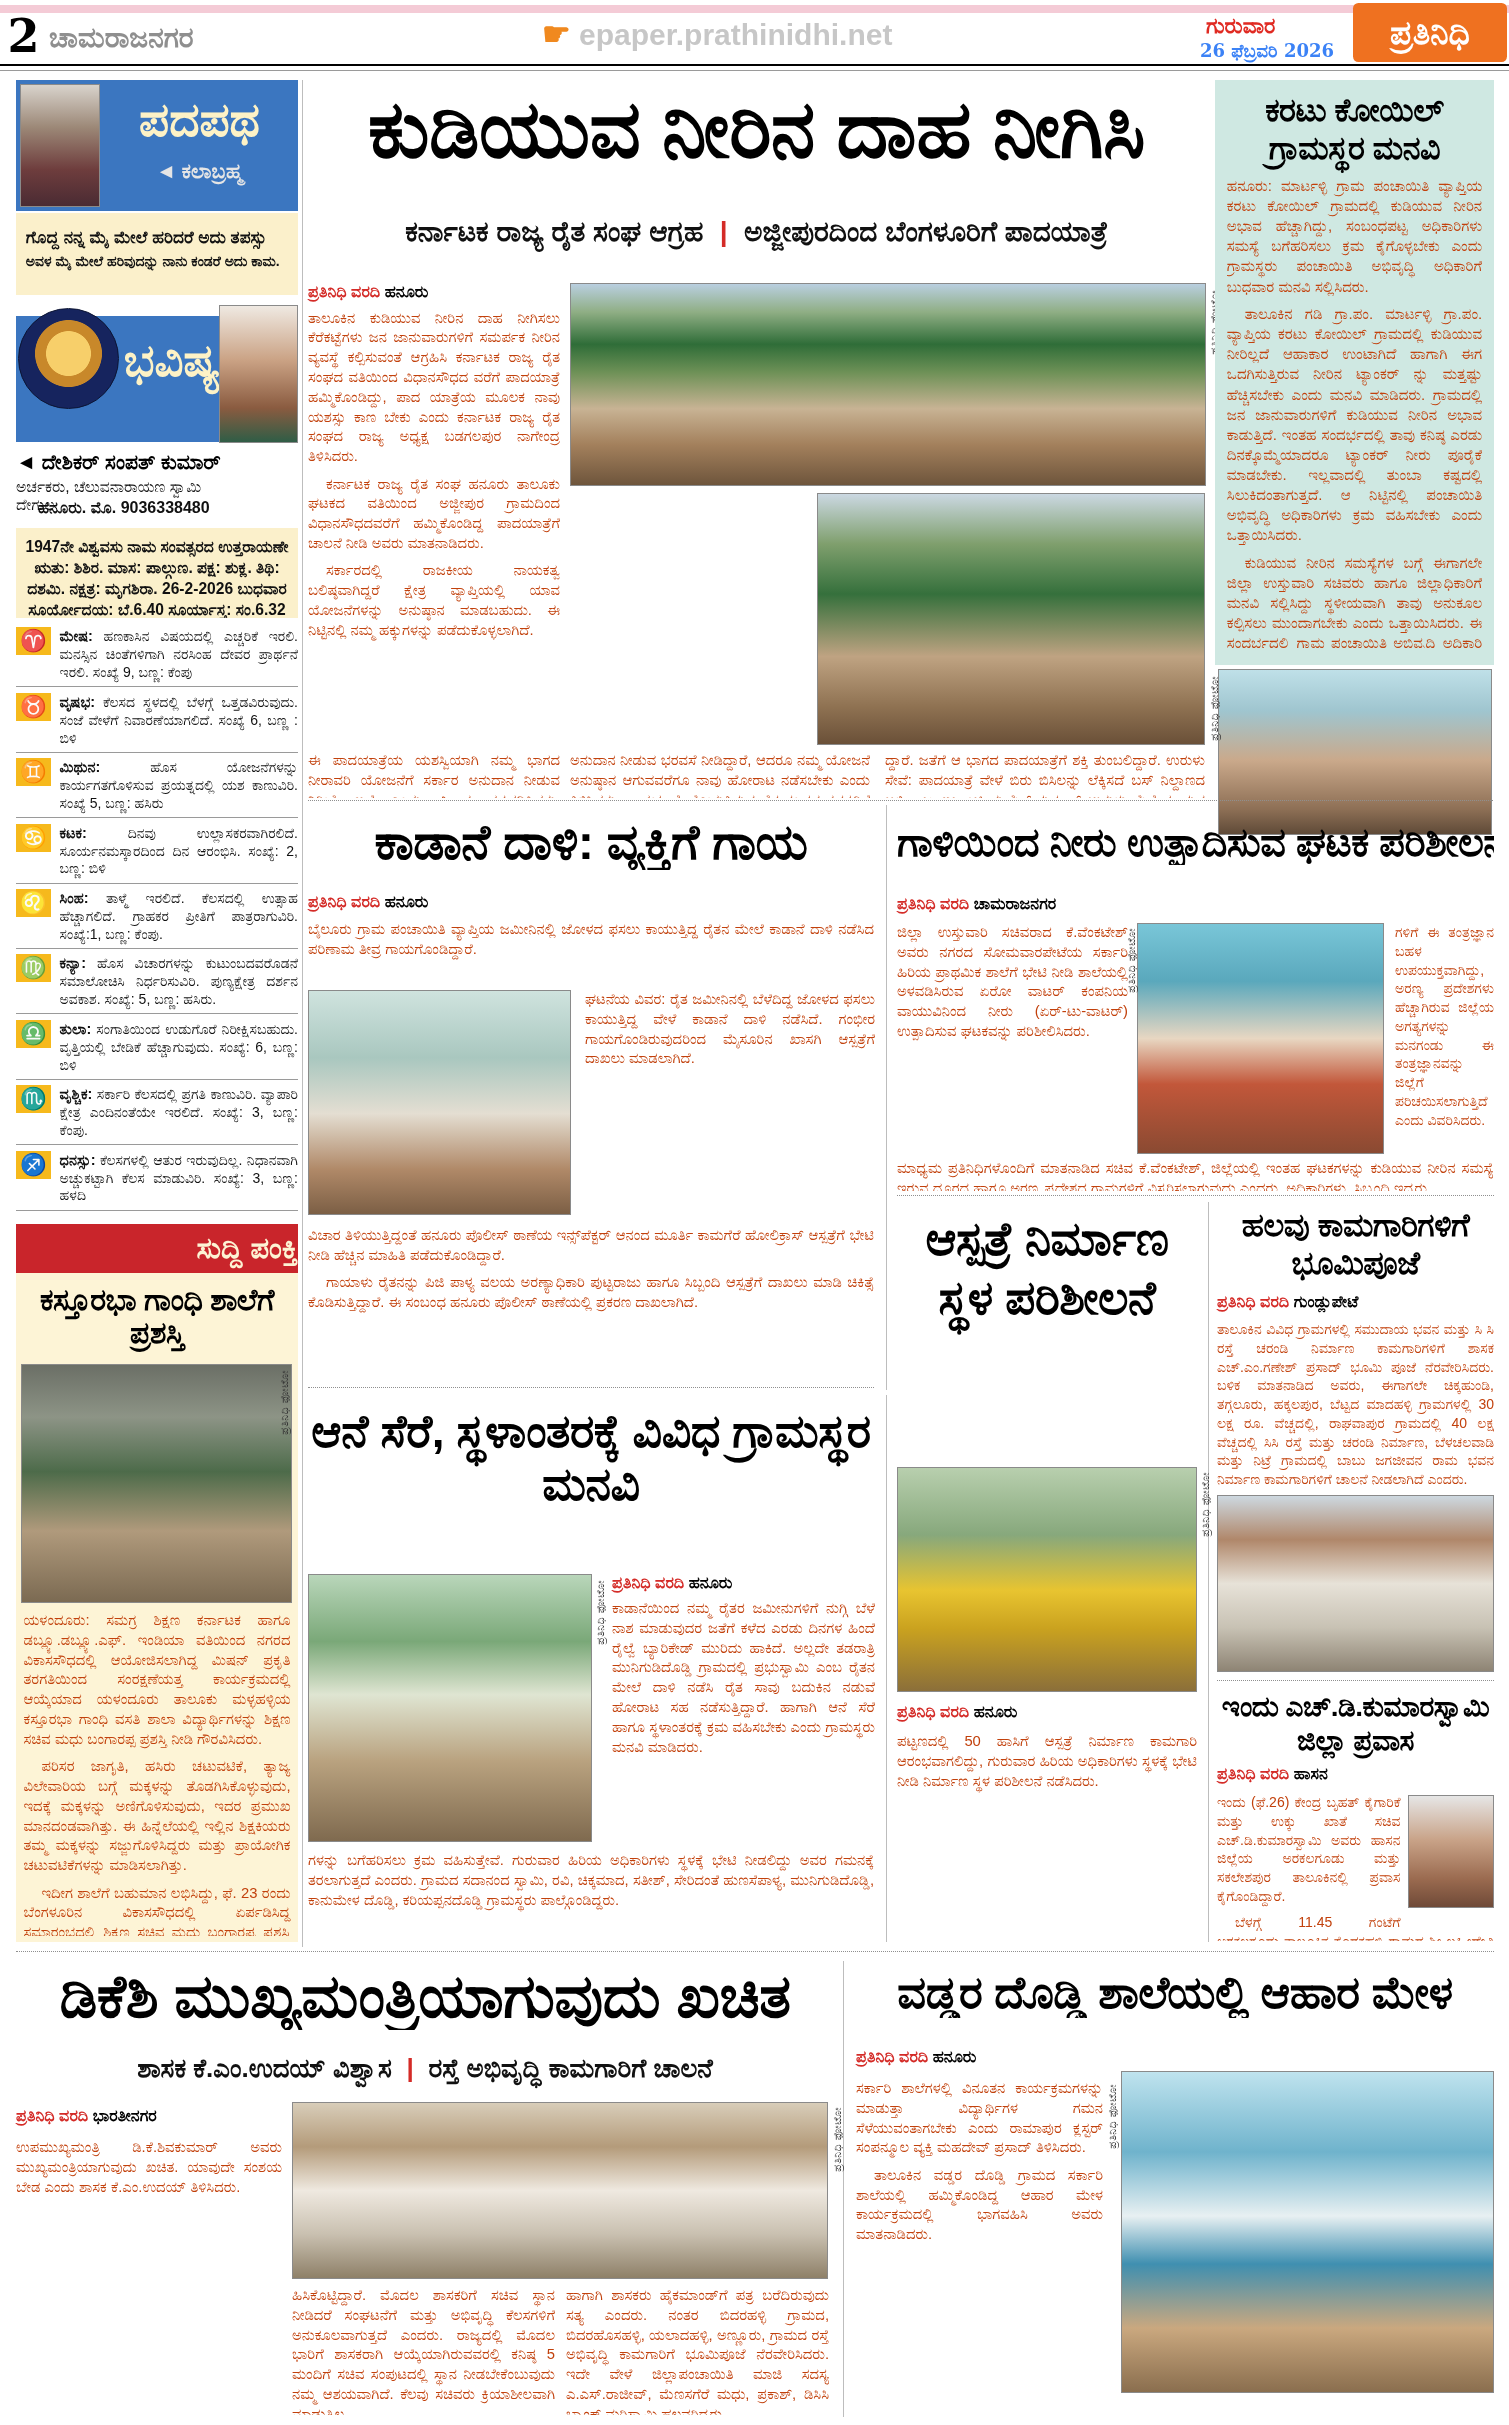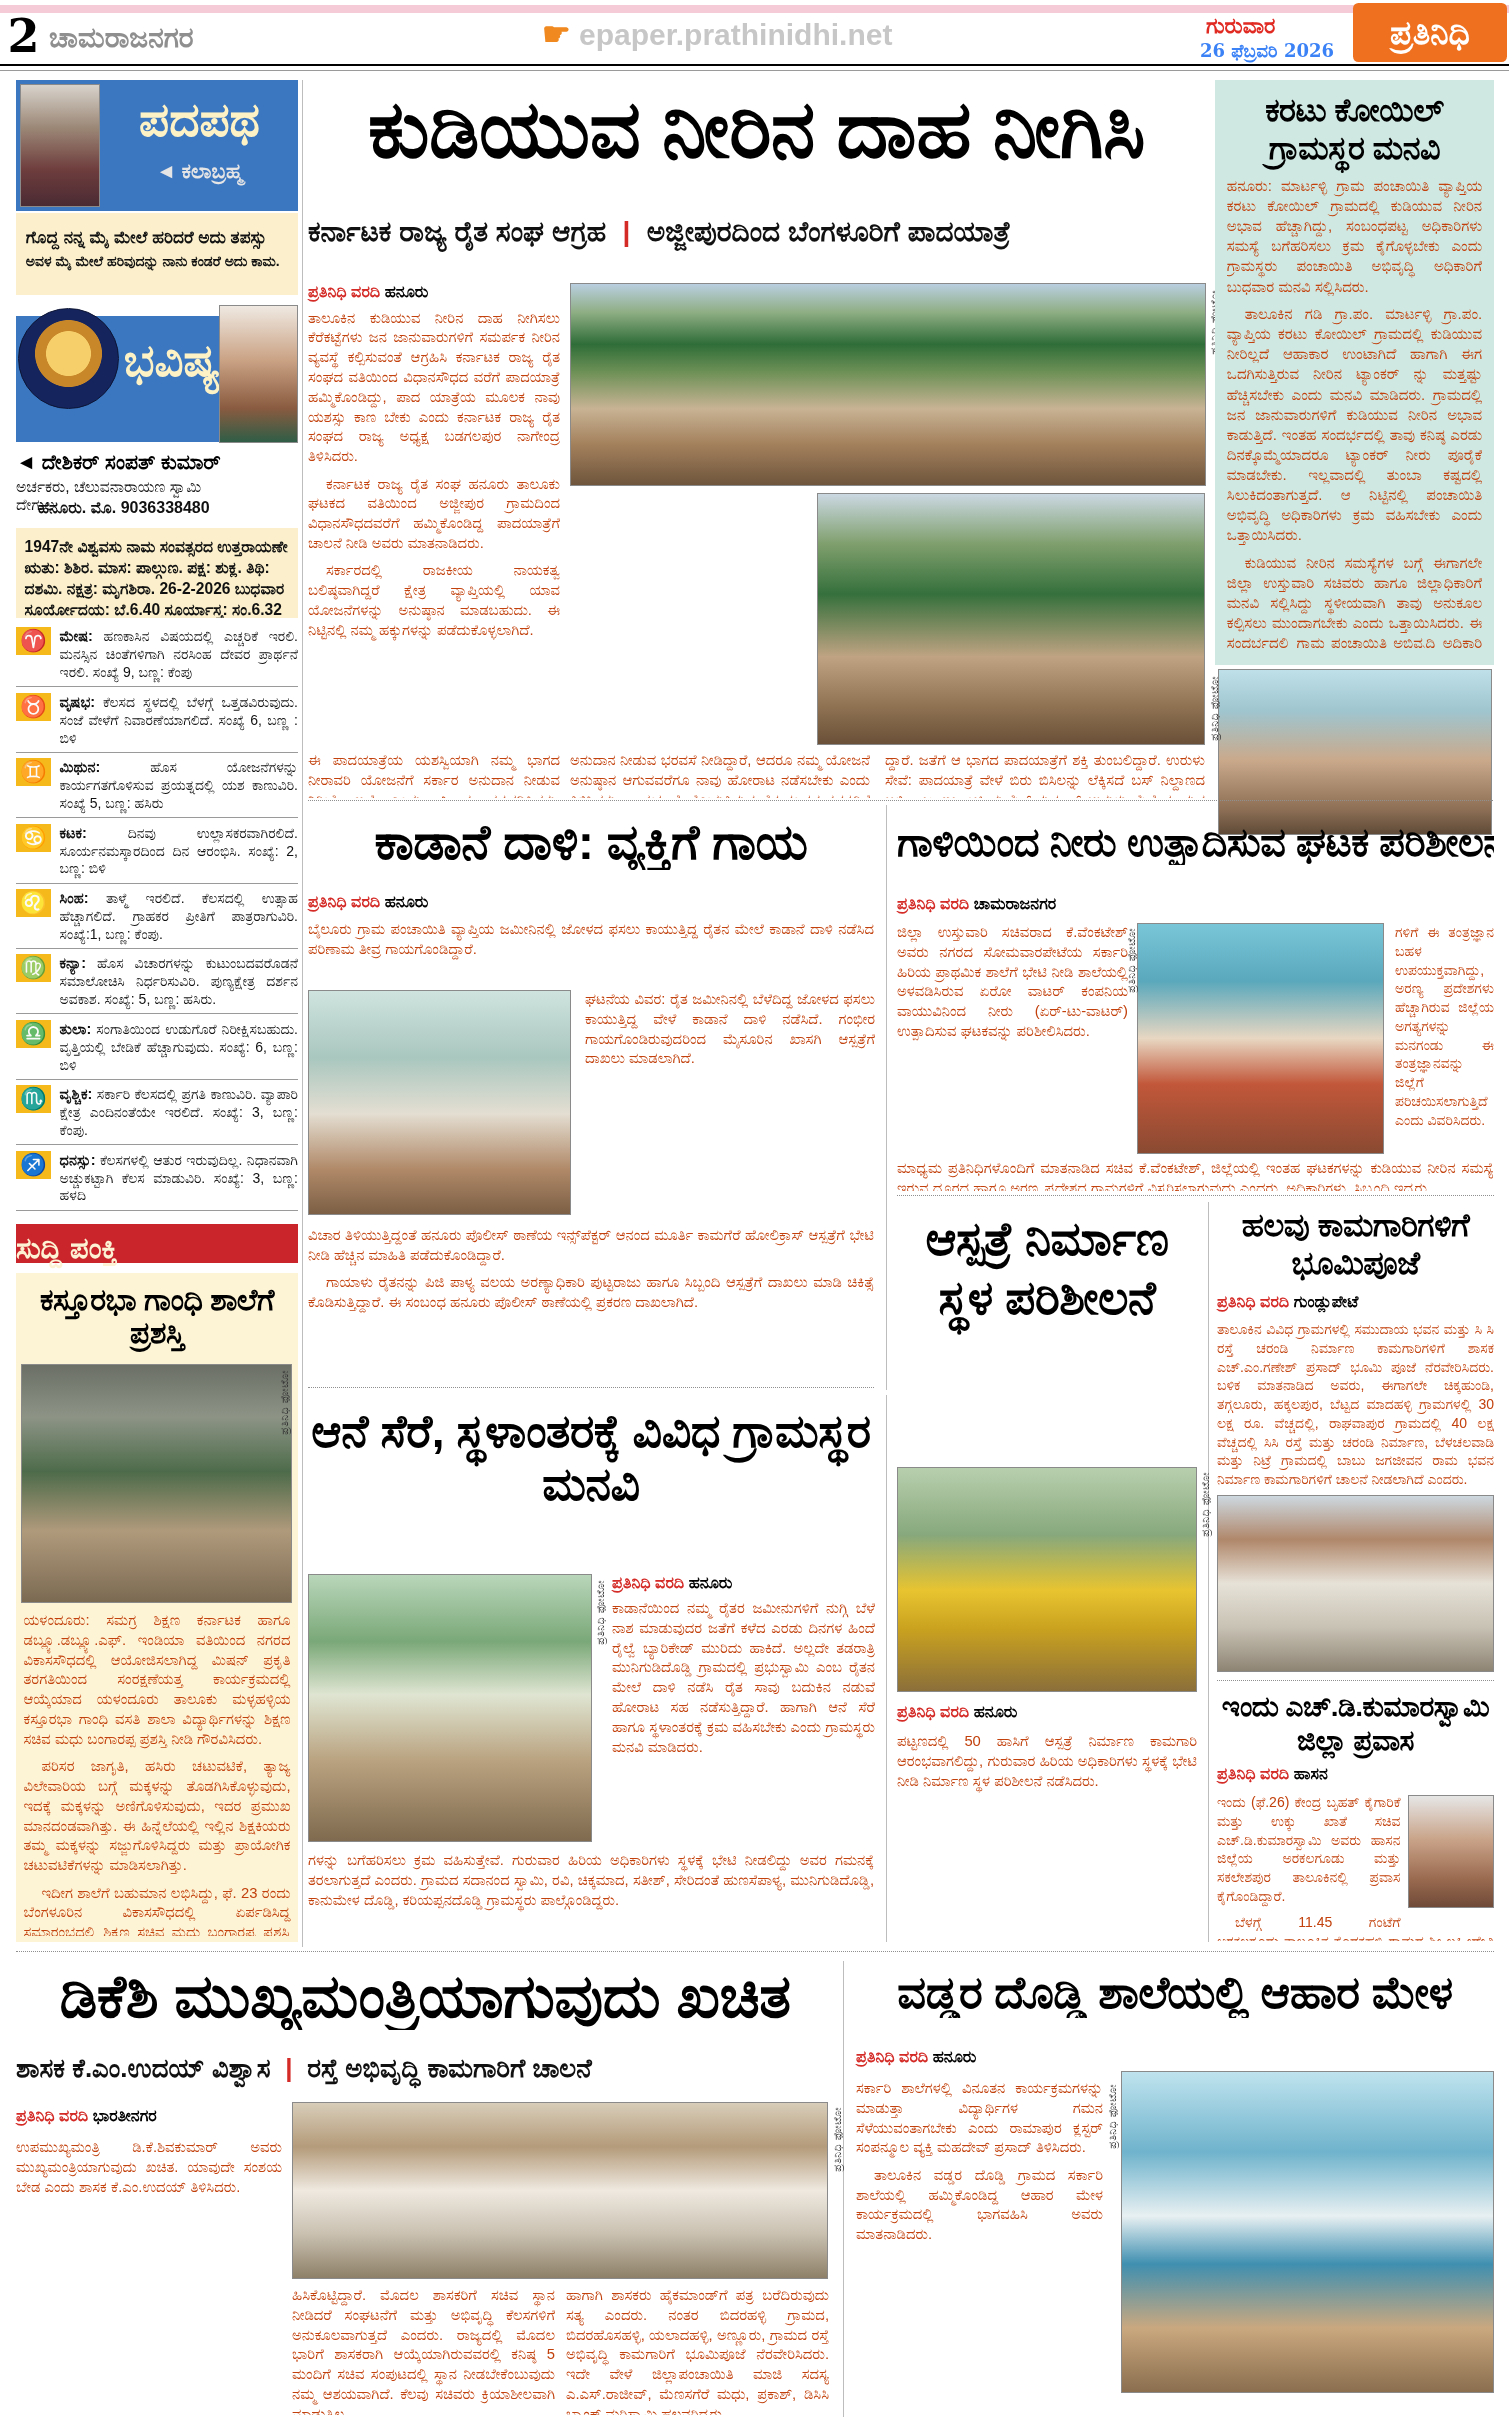--- a/index.html
+++ b/index.html
@@ -18,21 +18,21 @@
   .thin{background:#9a9a9a;height:0.5px}
   .zwrap{overflow:hidden}
   .zrow{display:flex;gap:8.6px;padding:5.4px 0 4.3px 0;border-bottom:0.5px solid #9a9a9a;align-items:flex-start}
   .zicon{width:35px;height:28px;background:#f6b91c;color:#151515;font-size:21.5px;line-height:28px;text-align:center;flex:0 0 auto}
   .zt{font-size:14px;line-height:1.28;text-align:justify}
   .zt b{font-size:14.5px}
   .crm{background:#fbf0cb}
   .blue{background:#3b76c0}
   .teal{background:#cfe8e2}
   .graybox{background:#ccd1da}
-  .center{}
+  .center{text-align:center}
   .nowrap{white-space:nowrap}
 </style>
 </head>
 <body>
 
 <div id="page">
 
   <div class="abs" style="left:0;top:10;width:1510px;height:7.5px;background:#f4cbd6;top:5.4px"></div>
   <div class="abs" style="left:7.5px;top:13px;font-family:'DejaVu Serif',serif;font-size:46px;font-weight:bold;color:#000;line-height:1">2</div>
   <div class="abs" style="left:49px;top:21.5px;font-size:28px;font-weight:bold;color:#8f8f8f">ಚಾಮರಾಜನಗರ</div>
@@ -105,21 +105,21 @@
         <div class="zicon">♐</div>
         <div class="zt"><b>ಧನಸ್ಸು:</b> <span>ಕೆಲಸಗಳಲ್ಲಿ ಆತುರ ಇರುವುದಿಲ್ಲ. ನಿಧಾನವಾಗಿ ಅಚ್ಚುಕಟ್ಟಾಗಿ ಕೆಲಸ ಮಾಡುವಿರಿ. ಸಂಖ್ಯೆ: 3, ಬಣ್ಣ: ಹಳದಿ</span></div>
       </div>
     <div class="zrow">
         <div class="zicon">♑</div>
         <div class="zt"><b>ಮಕರ:</b> <span>ಪಾಲುದಾರಿಕೆ ವ್ಯಾಪಾರ ಹಾಗೂ ಹಳೆಯ ಹೂಡಿಕೆಗಳಿಂದ ಲಾಭ ಕಾಣುವಿರಿ. ಸಂಖ್ಯೆ: 6, ಬಣ್ಣ: ಬಿಳಿ.</span></div>
       </div>
 
   </div>
 
-  <div class="abs" style="left:16px;top:1224px;width:282px;height:39px;background:#c9252b;color:#fdf3d4;font-size:29px;font-weight:bold;text-align:left;line-height:49px">ಸುದ್ದಿ ಪಂಕ್ತಿ</div>
+  <div class="abs" style="left:16px;top:1224px;width:282px;height:49px;background:#c9252b;color:#fdf3d4;font-size:29px;font-weight:bold;text-align:right;line-height:49px">ಸುದ್ದಿ ಪಂಕ್ತಿ</div>
   <div class="abs" style="left:16px;top:1273px;width:282px;height:669px;background:#fdf4d6">
     <div class="hl" style="font-size:30px;padding:9.7px 16px 5.4px 16px">ಕಸ್ತೂರಭಾ ಗಾಂಧಿ ಶಾಲೆಗೆ ಪ್ರಶಸ್ತಿ</div>
     <div class="abs ph" style="left:5.4px;top:91px;width:271px;height:239px;background:linear-gradient(180deg,#6b6f66 0%,#8d9486 22%,#4d6b4a 45%,#b09a7c 70%,#7b6a52 100%)"></div>
     <div class="abs vcred" style="left:262px;top:97px">ಪ್ರತಿನಿಧಿ ಫೋಟೋ</div>
     <div class="body abs" style="left:7.5px;top:338px;width:267px;height:325px">
       <p class="noind">ಯಳಂದೂರು: ಸಮಗ್ರ ಶಿಕ್ಷಣ ಕರ್ನಾಟಕ ಹಾಗೂ ಡಬ್ಲ್ಯೂ.ಡಬ್ಲ್ಯೂ.ಎಫ್. ಇಂಡಿಯಾ ವತಿಯಿಂದ ನಗರದ ವಿಕಾಸಸೌಧದಲ್ಲಿ ಆಯೋಜಿಸಲಾಗಿದ್ದ ಮಿಷನ್ ಪ್ರಕೃತಿ ತರಗತಿಯಿಂದ ಸಂರಕ್ಷಣೆಯತ್ತ ಕಾರ್ಯಕ್ರಮದಲ್ಲಿ ಆಯ್ಕೆಯಾದ ಯಳಂದೂರು ತಾಲೂಕು ಮಳ್ಳಹಳ್ಳಿಯ ಕಸ್ತೂರಭಾ ಗಾಂಧಿ ವಸತಿ ಶಾಲಾ ವಿದ್ಯಾರ್ಥಿಗಳನ್ನು ಶಿಕ್ಷಣ ಸಚಿವ ಮಧು ಬಂಗಾರಪ್ಪ ಪ್ರಶಸ್ತಿ ನೀಡಿ ಗೌರವಿಸಿದರು.</p>
       <p>ಪರಿಸರ ಜಾಗೃತಿ, ಹಸಿರು ಚಟುವಟಿಕೆ, ತ್ಯಾಜ್ಯ ವಿಲೇವಾರಿಯ ಬಗ್ಗೆ ಮಕ್ಕಳನ್ನು ತೊಡಗಿಸಿಕೊಳ್ಳುವುದು, ಇದಕ್ಕೆ ಮಕ್ಕಳನ್ನು ಅಣಿಗೊಳಿಸುವುದು, ಇದರ ಪ್ರಮುಖ ಮಾನದಂಡವಾಗಿತ್ತು. ಈ ಹಿನ್ನೆಲೆಯಲ್ಲಿ ಇಲ್ಲಿನ ಶಿಕ್ಷಕಿಯರು ತಮ್ಮ ಮಕ್ಕಳನ್ನು ಸಜ್ಜುಗೊಳಿಸಿದ್ದರು ಮತ್ತು ಪ್ರಾಯೋಗಿಕ ಚಟುವಟಿಕೆಗಳನ್ನು ಮಾಡಿಸಲಾಗಿತ್ತು.</p>
       <p>ಇದೀಗ ಶಾಲೆಗೆ ಬಹುಮಾನ ಲಭಿಸಿದ್ದು, ಫೆ. 23 ರಂದು ಬೆಂಗಳೂರಿನ ವಿಕಾಸಸೌಧದಲ್ಲಿ ಏರ್ಪಡಿಸಿದ್ದ ಸಮಾರಂಭದಲ್ಲಿ ಶಿಕ್ಷಣ ಸಚಿವ ಮಧು ಬಂಗಾರಪ್ಪ ಪ್ರಶಸ್ತಿ ನೀಡಿದ್ದಾರೆ. ಈ ಸಂದರ್ಭದಲ್ಲಿ ಶಾಲೆಯ ಮುಖ್ಯ ಶಿಕ್ಷಕಿ ಎಸ್.ಕೆ.ಉಮ್ಮೆಸಲ್ಮಾ, ಶಿಕ್ಷಕಿ ಕವಿತ, ವಿದ್ಯಾರ್ಥಿನಿಯರಾದ ಎಸ್.ಸಂಜನ, ಕಾವ್ಯ, ಎಸ್.ಅಪೂರ್ವ, ಶ್ರೀದೇವಿ, ಶ್ರೇಯಾ ಭಾಗವಹಿಸಿದ್ದರು.</p>
     </div>
   </div>

